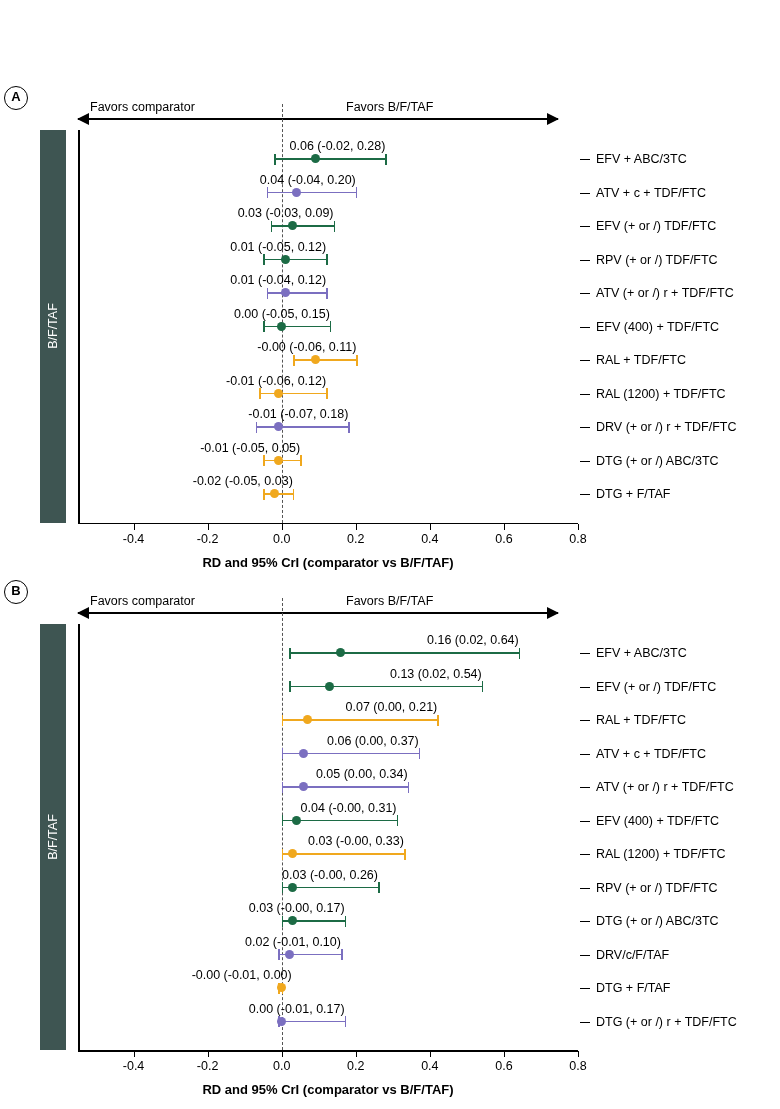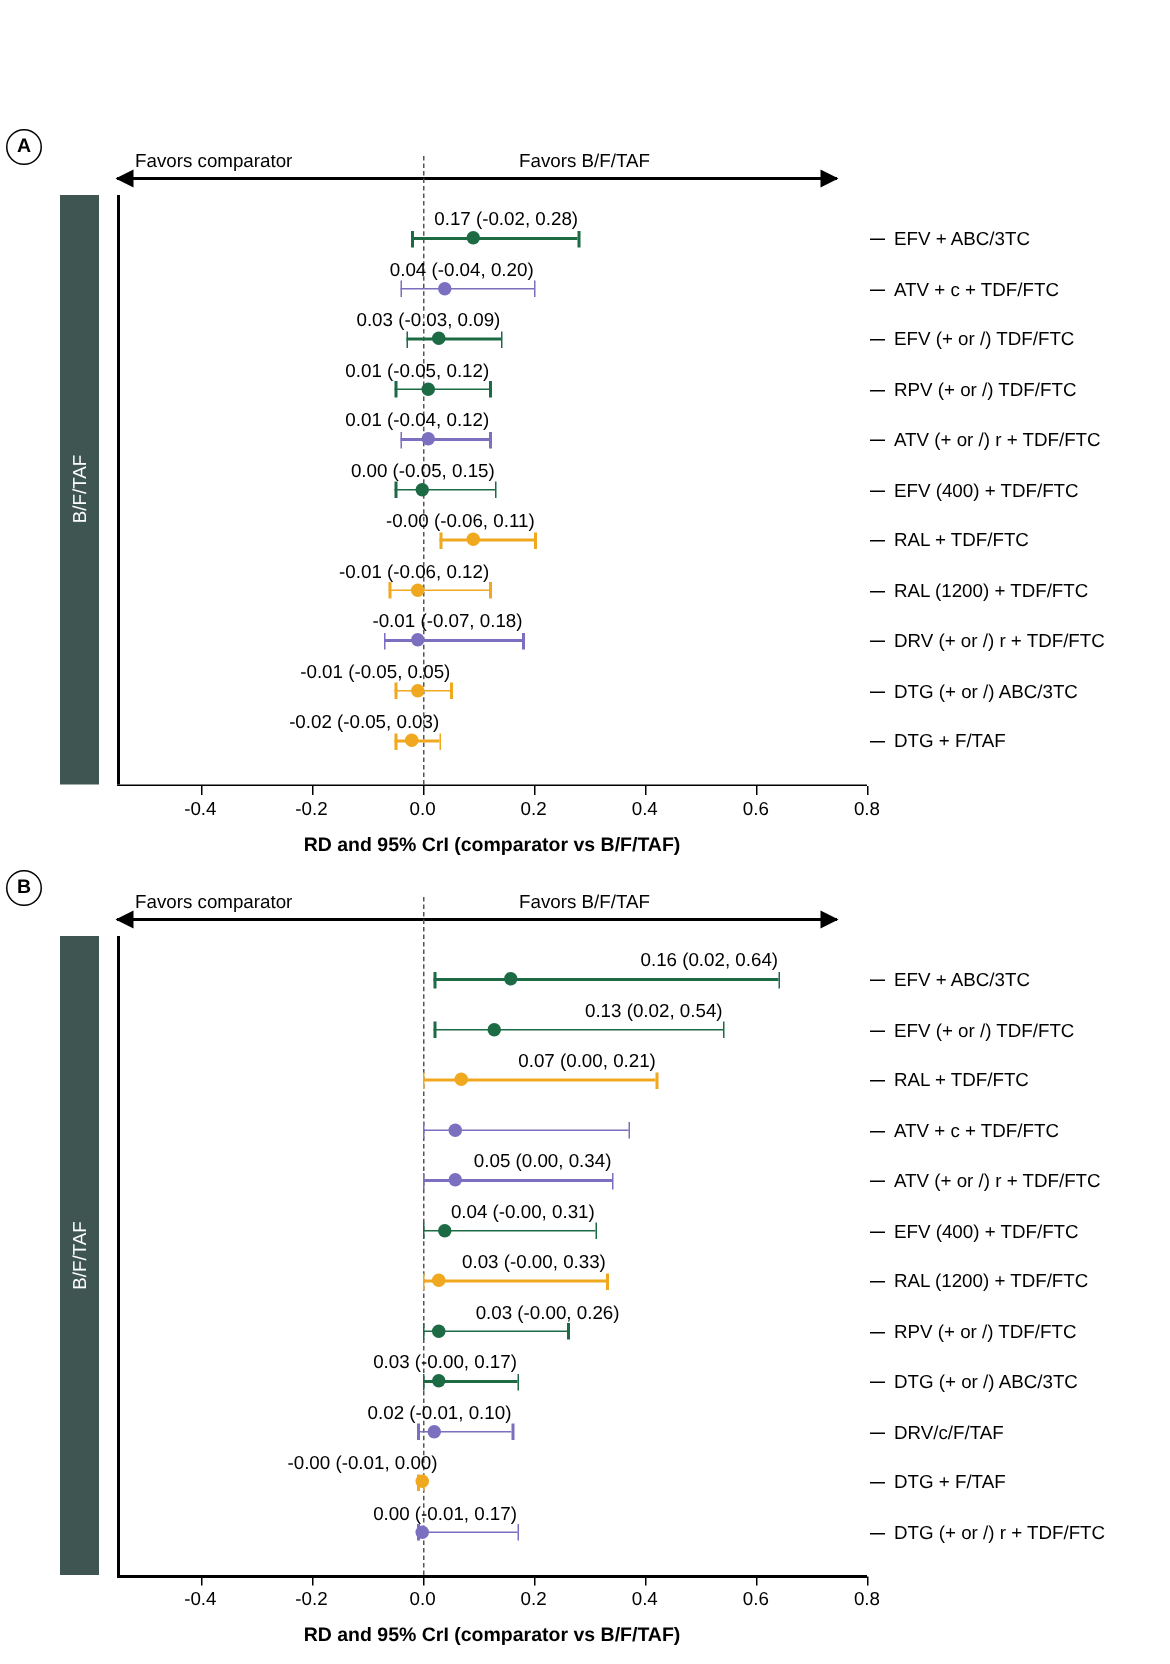--- a/index.html
+++ b/index.html
@@ -104,21 +104,21 @@
         <div class="tick" style="left: 425.926px; top: 393.5px;"></div>
         <div class="ticklab" style="left: 425.926px; top: 401.5px;">0.6</div>
         <div class="tick" style="left: 500px; top: 393.5px;"></div>
         <div class="ticklab" style="left: 500px; top: 401.5px;">0.8</div>
         <div class="xtitle" style="top: 424.5px; left: 0px;">RD and 95% CrI (comparator vs B/F/TAF)</div>
         <div class="row" style="top: 14px;">
           <div class="ci" style="left: 196.296px; width: 111.111px; background: rgb(28, 107, 69);"></div>
           <div class="cap" style="left: 196.296px; background: rgb(28, 107, 69);"></div>
           <div class="cap" style="left: 307.407px; background: rgb(28, 107, 69);"></div>
           <div class="dot" style="left: 237.037px; background: rgb(28, 107, 69);"></div>
-          <div class="estlabel" style="left: 0px; width: 307.407px;">0.17 (-0.02, 0.28)</div>
+          <div class="estlabel" style="left: 0px; width: 307.407px;">0.06 (-0.02, 0.28)</div>
         </div>
         <div class="rowlabeltick" style="left: 502px; top: 29px;"></div>
         <div class="rowlabel" style="left: 518px; top: 22px;">EFV + ABC/3TC</div>
         <div class="row" style="top: 47.5px;">
           <div class="ci" style="left: 188.889px; width: 88.8889px; background: rgb(123, 111, 192);"></div>
           <div class="cap" style="left: 188.889px; background: rgb(123, 111, 192);"></div>
           <div class="cap" style="left: 277.778px; background: rgb(123, 111, 192);"></div>
           <div class="dot" style="left: 218.519px; background: rgb(123, 111, 192);"></div>
           <div class="estlabel" style="left: 0px; width: 277.778px;">0.04 (-0.04, 0.20)</div>
         </div>
@@ -269,20 +269,21 @@
           <div class="dot" style="left: 229.63px; background: rgb(240, 168, 30);"></div>
           <div class="estlabel" style="left: 0px; width: 359.259px;">0.07 (0.00, 0.21)</div>
         </div>
         <div class="rowlabeltick" style="left: 502px; top: 96px;"></div>
         <div class="rowlabel" style="left: 518px; top: 89px;">RAL + TDF/FTC</div>
         <div class="row" style="top: 114.5px;">
           <div class="ci" style="left: 203.704px; width: 137.037px; background: rgb(123, 111, 192);"></div>
           <div class="cap" style="left: 203.704px; background: rgb(123, 111, 192);"></div>
           <div class="cap" style="left: 340.741px; background: rgb(123, 111, 192);"></div>
           <div class="dot" style="left: 225.926px; background: rgb(123, 111, 192);"></div>
+          <div class="estlabel" style="left: 0px; width: 340.741px;">0.06 (0.00, 0.37)</div>
         </div>
         <div class="rowlabeltick" style="left: 502px; top: 129.5px;"></div>
         <div class="rowlabel" style="left: 518px; top: 122.5px;">ATV + c + TDF/FTC</div>
         <div class="row" style="top: 148px;">
           <div class="ci" style="left: 203.704px; width: 125.926px; background: rgb(123, 111, 192);"></div>
           <div class="cap" style="left: 203.704px; background: rgb(123, 111, 192);"></div>
           <div class="cap" style="left: 329.63px; background: rgb(123, 111, 192);"></div>
           <div class="dot" style="left: 225.926px; background: rgb(123, 111, 192);"></div>
           <div class="estlabel" style="left: 0px; width: 329.63px;">0.05 (0.00, 0.34)</div>
         </div>
@@ -304,21 +305,21 @@
           <div class="dot" style="left: 214.815px; background: rgb(240, 168, 30);"></div>
           <div class="estlabel" style="left: 0px; width: 325.926px;">0.03 (-0.00, 0.33)</div>
         </div>
         <div class="rowlabeltick" style="left: 502px; top: 230px;"></div>
         <div class="rowlabel" style="left: 518px; top: 223px;">RAL (1200) + TDF/FTC</div>
         <div class="row" style="top: 248.5px;">
           <div class="ci" style="left: 203.704px; width: 96.2963px; background: rgb(28, 107, 69);"></div>
           <div class="cap" style="left: 203.704px; background: rgb(28, 107, 69);"></div>
           <div class="cap" style="left: 300px; background: rgb(28, 107, 69);"></div>
           <div class="dot" style="left: 214.815px; background: rgb(28, 107, 69);"></div>
-          <div class="estlabel" style="left: 16px; width: 300px; padding-left: 19px;">0.03 (-0.00, 0.26)</div>
+          <div class="estlabel" style="left: 0px; width: 300px;">0.03 (-0.00, 0.26)</div>
         </div>
         <div class="rowlabeltick" style="left: 502px; top: 263.5px;"></div>
         <div class="rowlabel" style="left: 518px; top: 256.5px;">RPV (+ or /) TDF/FTC</div>
         <div class="row" style="top: 282px;">
           <div class="ci" style="left: 203.704px; width: 62.963px; background: rgb(28, 107, 69);"></div>
           <div class="cap" style="left: 203.704px; background: rgb(28, 107, 69);"></div>
           <div class="cap" style="left: 266.667px; background: rgb(28, 107, 69);"></div>
           <div class="dot" style="left: 214.815px; background: rgb(28, 107, 69);"></div>
           <div class="estlabel" style="left: 0px; width: 266.667px;">0.03 (-0.00, 0.17)</div>
         </div>

